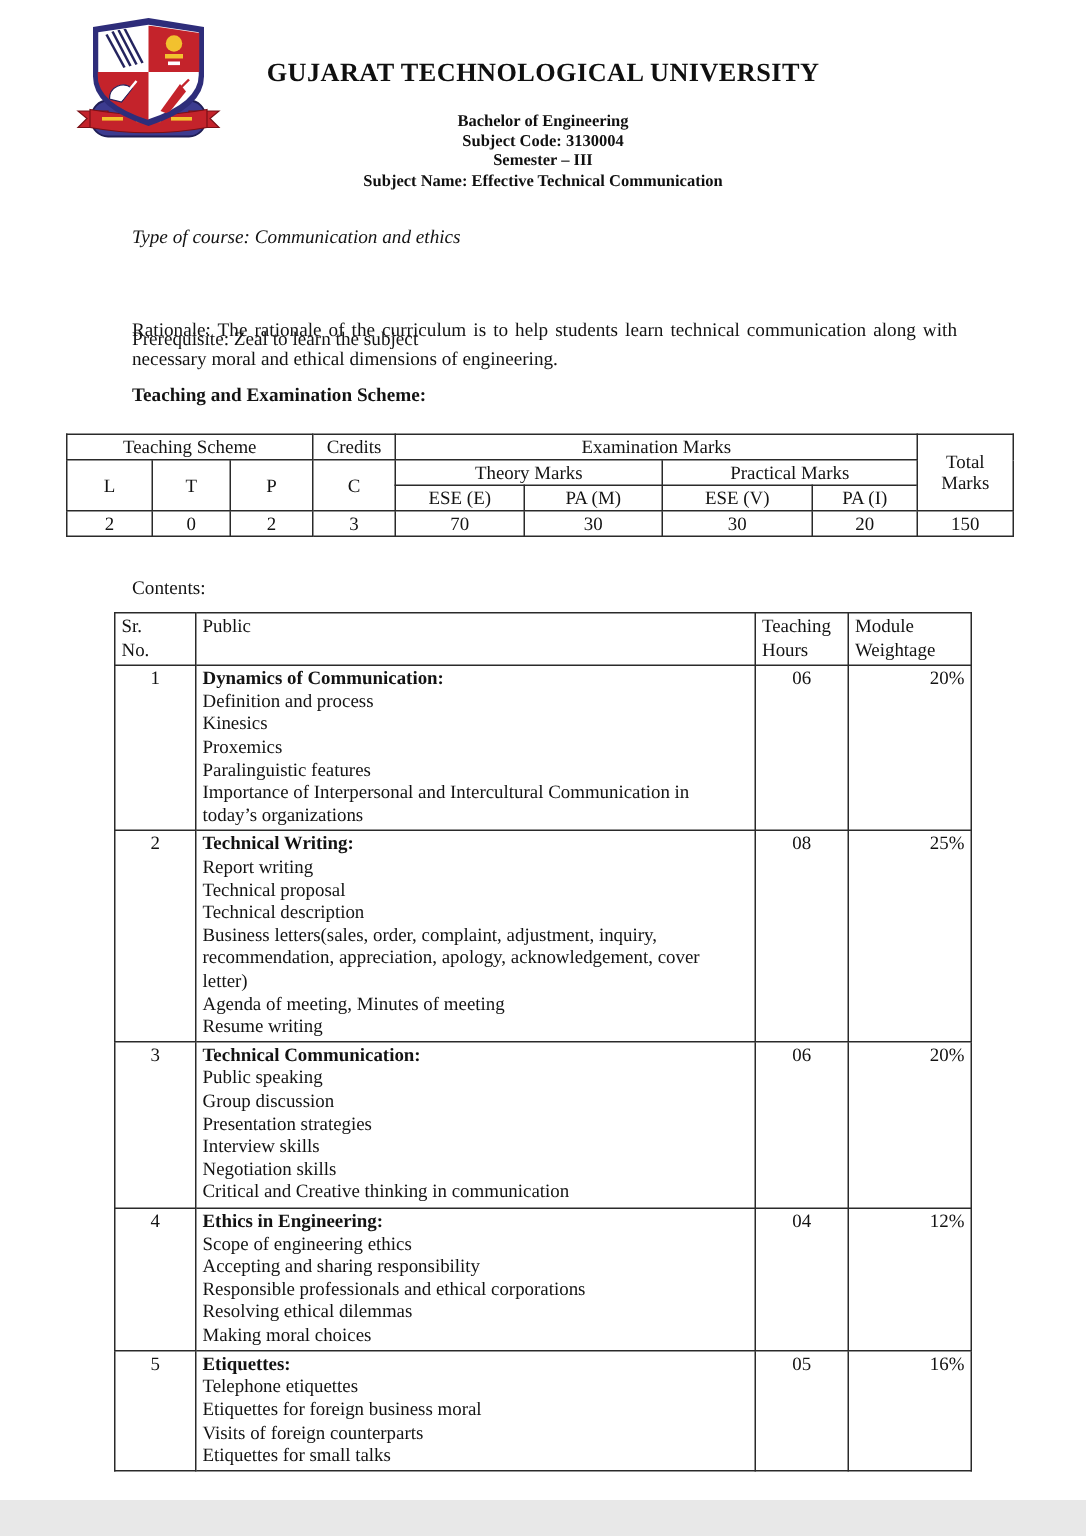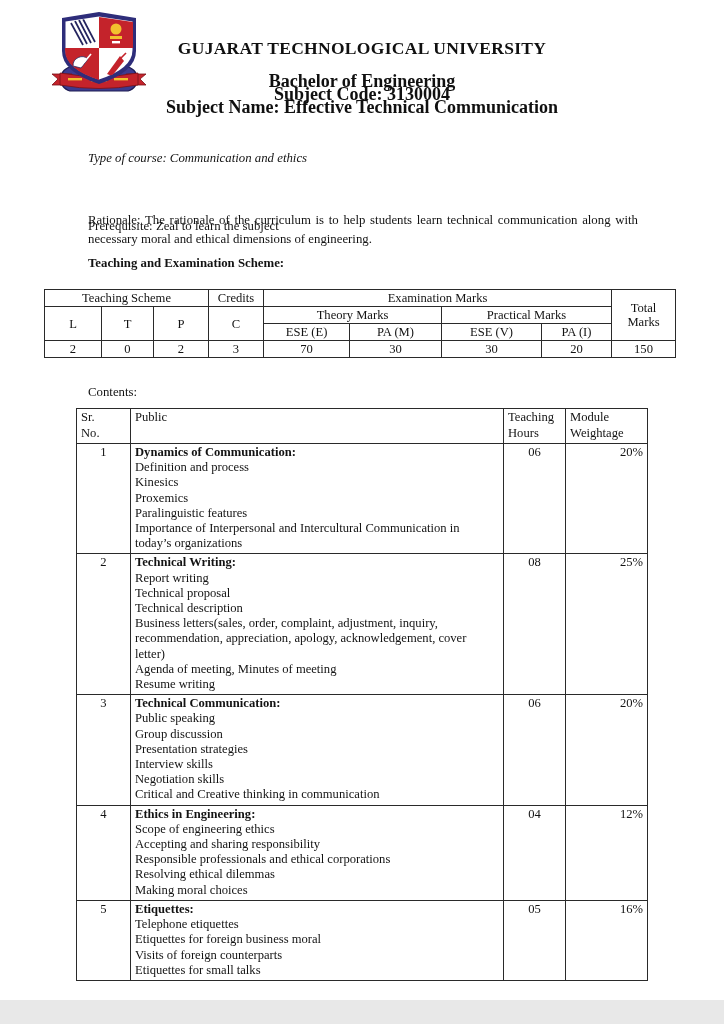--- a/index.html
+++ b/index.html
@@ -9,21 +9,21 @@
     font-family:"Liberation Serif","DejaVu Serif",serif; color:#131313;
     margin:0 auto; overflow:hidden;
   }
   .univ-title {
     position:absolute; top:38px; left:0; right:0; text-align:center;
     font-size:17.5px; font-weight:bold; letter-spacing:0.3px; color:#101010;
   }
   .logo-wrap { position:absolute; left:44px; top:10px; width:110px; height:100px; }
   .subheader {
     position:absolute; top:75px; left:0; right:0; text-align:center;
-    font-size:18px; font-weight:bold; line-height:13.2px; color:#101010;
+    font-size:11px; font-weight:bold; line-height:13.2px; color:#101010;
   }
   .para { position:absolute; left:88px; width:550px; font-size:12.8px; line-height:19px; }
   .p-type { top:149px;font-style:italic; }
   .p-prereq { top:179px;margin-top:38px; }
   .p-rationale { top:211px; text-align:justify; }
   .h-scheme { top:254px; font-weight:bold; }
   .contents-label { top:383px; }
 
   table { border-collapse:collapse; table-layout:fixed;padding-left:48px; }
   td { border:1px solid #2a2a2a; font-size:12.6px; overflow:hidden; }
@@ -92,20 +92,21 @@
         <path d="M63,64 L76,46 L80,51 L68,66 Z" fill="#c4232b"></path>
         <line x1="77" y1="48" x2="82" y2="43" stroke="#c4232b" stroke-width="1.6"></line>
       </g>
     </svg>
   </div>
 
   <div class="univ-title">GUJARAT TECHNOLOGICAL UNIVERSITY</div>
   <div class="subheader">
     <div>Bachelor of Engineering</div>
     <div>Subject Code: 3130004</div>
+    <div>Semester – III</div>
     <div>Subject Name: Effective Technical Communication</div>
   </div>
 
   <div class="para p-type">Type of course: Communication and ethics</div>
   <div class="para p-prereq">Prerequisite: Zeal to learn the subject</div>
   <div class="para p-rationale">Rationale: The rationale of the curriculum is to help students learn technical communication along with necessary moral and ethical dimensions of engineering.</div>
   <div class="para h-scheme">Teaching and Examination Scheme:</div>
 
   <table class="scheme-table">
     <colgroup>

